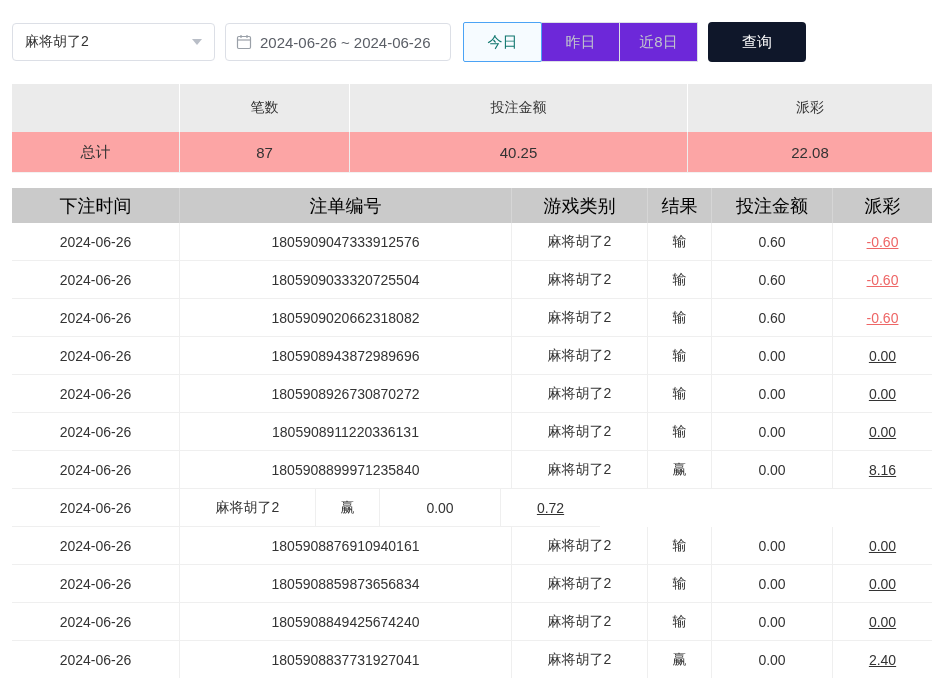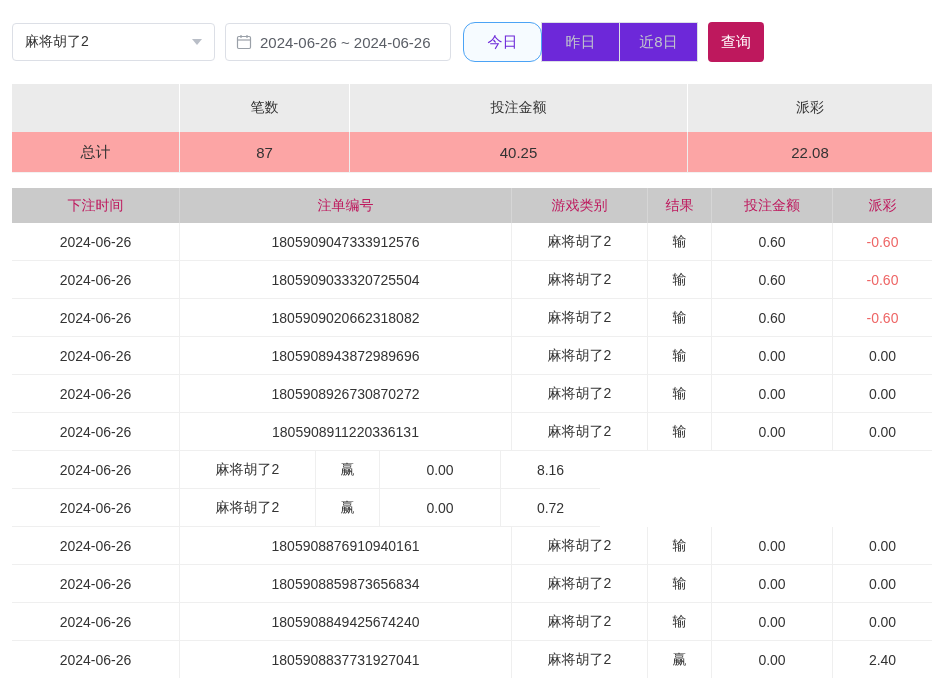--- a/index.html
+++ b/index.html
@@ -32,57 +32,57 @@
   }
   .btn-group { margin-left: 12px; display: flex; }
   .qbtn {
     width: 79px; height: 40px;
     border: 1px solid #dcdfe6; background: #6d28d9;
     color: #c0c4cc; font-size: 15px; cursor: pointer;
     font-family: inherit;
   }
   .qbtn + .qbtn { margin-left: -1px; }
   .qbtn.active {
-    border: 1px solid #4ba3f5; color: #6d28d9; background: #f6fbff;
-    position: relative; z-index: 1; border-radius: 12px; font-family: Liberation Serif, serif;
+    border: 1px solid #4ba3f5; color: #0f766e; background: #f6fbff;
+    position: relative; z-index: 1; border-radius: 2px; font-family: Liberation Serif, serif;
   }
   .search-btn {
-    margin-left: 10px; width: 56px; height: 40px;
-    background: #be185d; color: #fff; border: none; border-radius: 4px;
+    margin-left: 10px; width: 98px; height: 40px;
+    background: #0f172a; color: #fff; border: none; border-radius: 4px;
     font-size: 15px; cursor: pointer; font-family: inherit;
   }
 
   
   .summary { margin: 22px 12px 0 12px; width: 920px; font-size: 14px; }
   .summary .shead { display: flex; background: #ebebeb; height: 48px; }
   .summary .shead .cell { border-right: 1px solid #fff; }
   .summary .srow { display: flex; background: #fca5a5; height: 41px; font-size: 15px; }
   .summary .srow .cell { border-right: 1px solid #eee; border-bottom: 1px solid #f2f2f2; }
   .summary .cell {
     display: flex; align-items: center; justify-content: center;
   }
   .summary .cell:last-child { border-right: none; }
   .sc0 { width: 168px; } .sc1 { width: 170px; } .sc2 { width: 338px; } .sc3 { width: 244px; }
 
   
   .grid { margin: 15px 12px 0 12px; width: 920px; }
   .ghead { display: flex; height: 35px; background: #cacaca; }
   .ghead .th {
-    color: #be185d; font-size: 14px;
+    color: #000000; font-size: 18px;
     display: flex; align-items: center; justify-content: center;
     border-right: 1px solid #d6d6d6;
   }
   .ghead .th:last-child { border-right: none; }
   .trow { display: flex; height: 38px; background: #fff; }
   .trow .td {
     display: flex; align-items: center; justify-content: center;
     font-size: 14px; color: #333;
     border-right: 1px solid #efefef; border-bottom: 1px solid #efefef;
   }
-  .trow .td:last-child { border-right: none; }
+  .trow .td:last-child { border-right: none; text-decoration: underline; }
   .td.neg { color: #ee6666; }
   .c0 { width: 168px; } .c1 { width: 332px; } .c2 { width: 136px; }
   .c3 { width: 64px; } .c4 { width: 121px; } .c5 { width: 99px; }
 </style>
 </head>
 <body>
 
 <div class="toolbar">
   <div class="select-box">
     <span>麻将胡了2</span>
@@ -184,20 +184,21 @@
     <div class="td c0">2024-06-26</div>
     <div class="td c1">1805908911220336131</div>
     <div class="td c2">麻将胡了2</div>
     <div class="td c3">输</div>
     <div class="td c4">0.00</div>
     <div class="td c5">0.00</div>
   </div>
 
   <div class="trow">
     <div class="td c0">2024-06-26</div>
+    <div class="td c1">1805908899971235840</div>
     <div class="td c2">麻将胡了2</div>
     <div class="td c3">赢</div>
     <div class="td c4">0.00</div>
     <div class="td c5">8.16</div>
   </div>
 
   <div class="trow">
     <div class="td c0">2024-06-26</div>
     <div class="td c2">麻将胡了2</div>
     <div class="td c3">赢</div>

